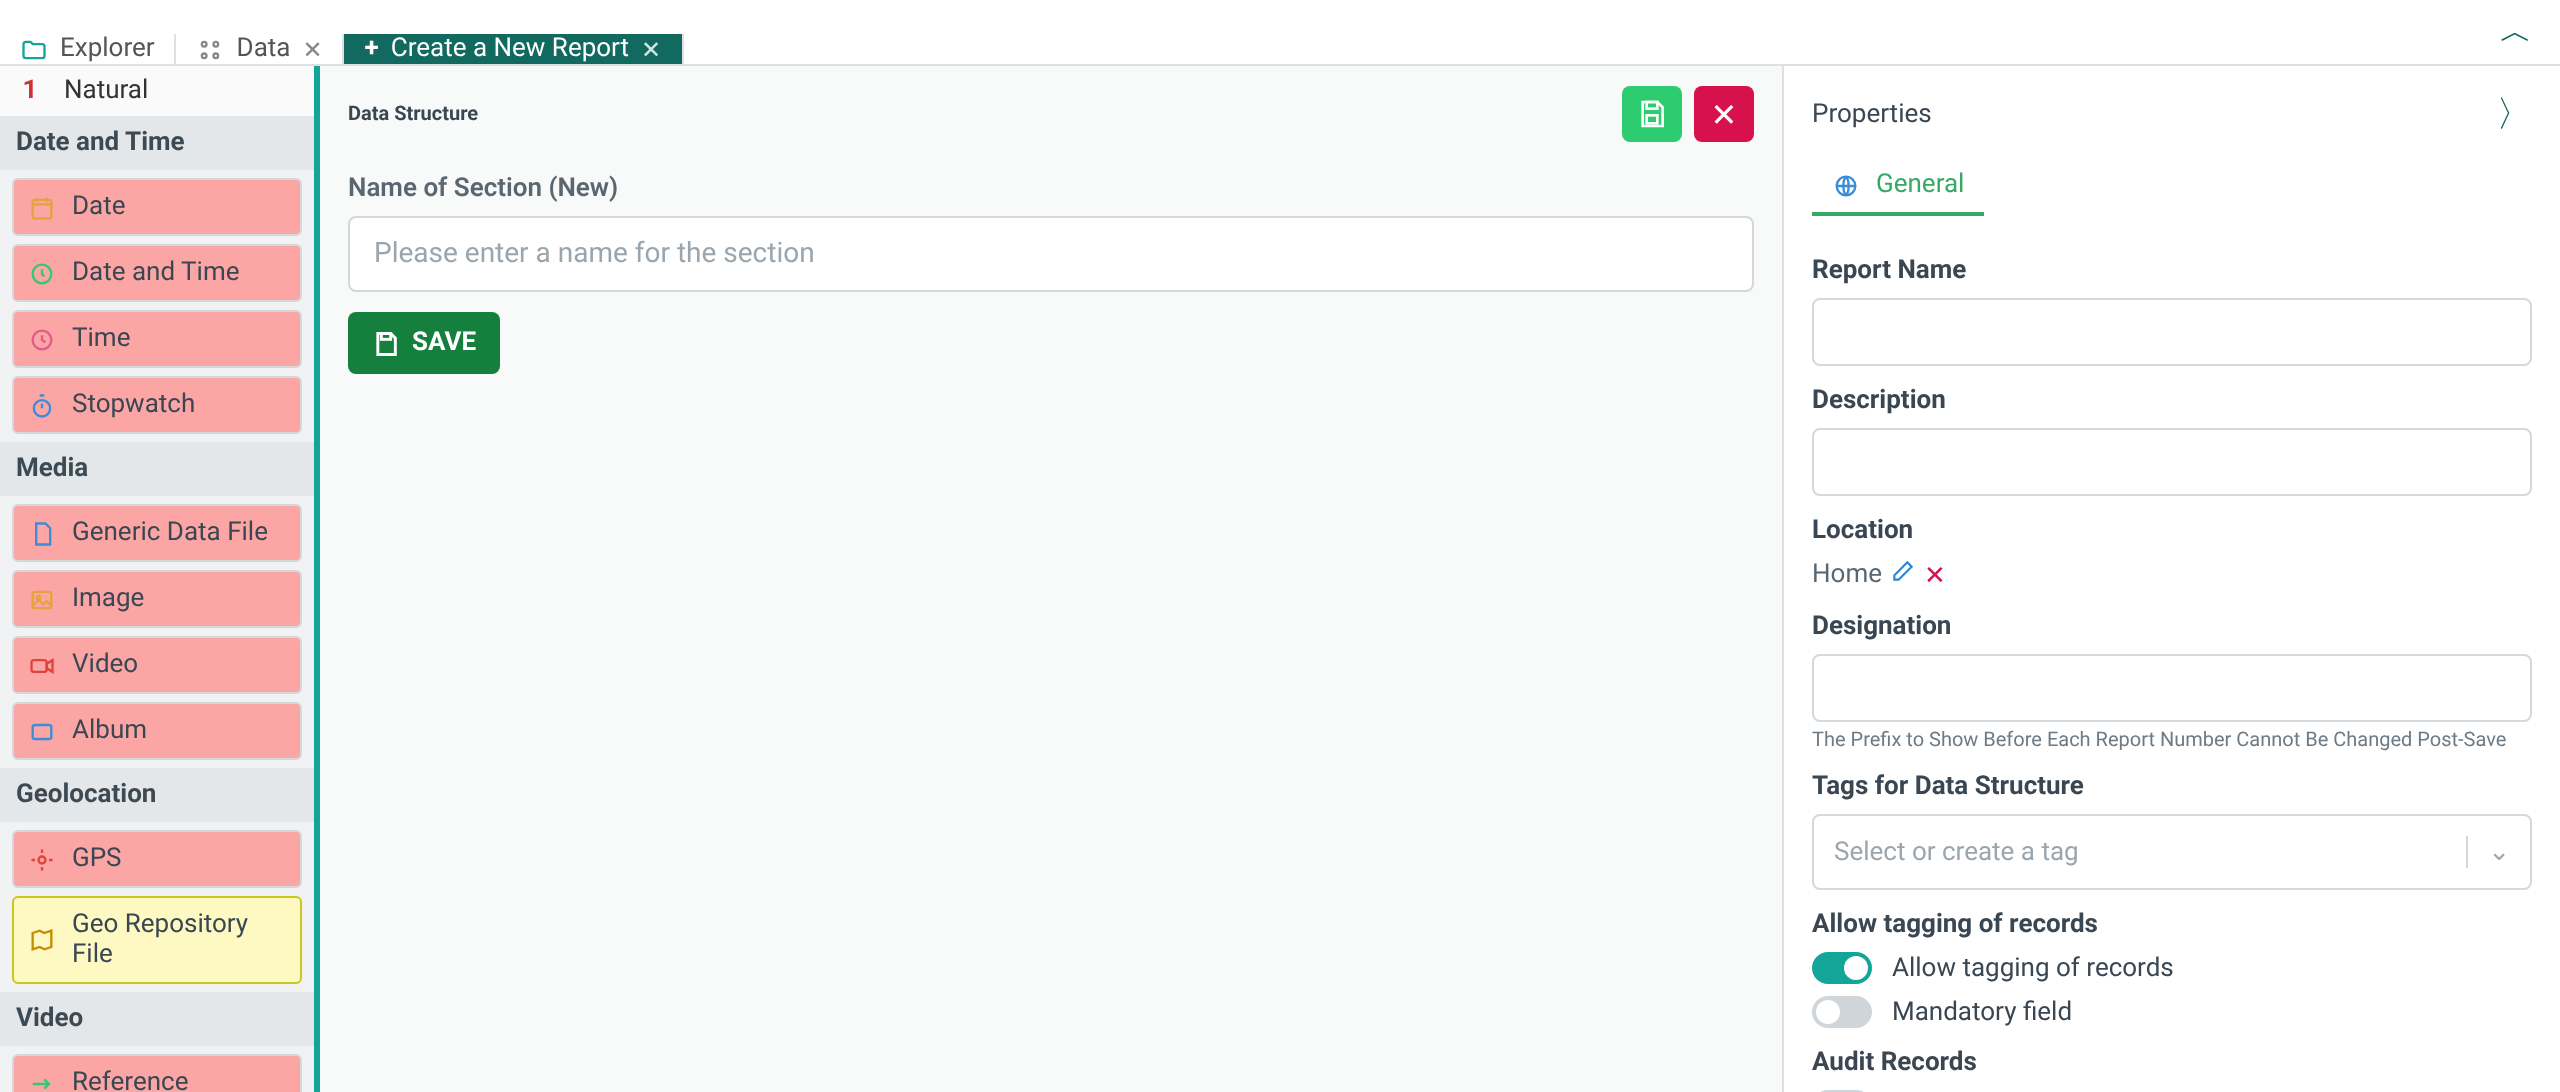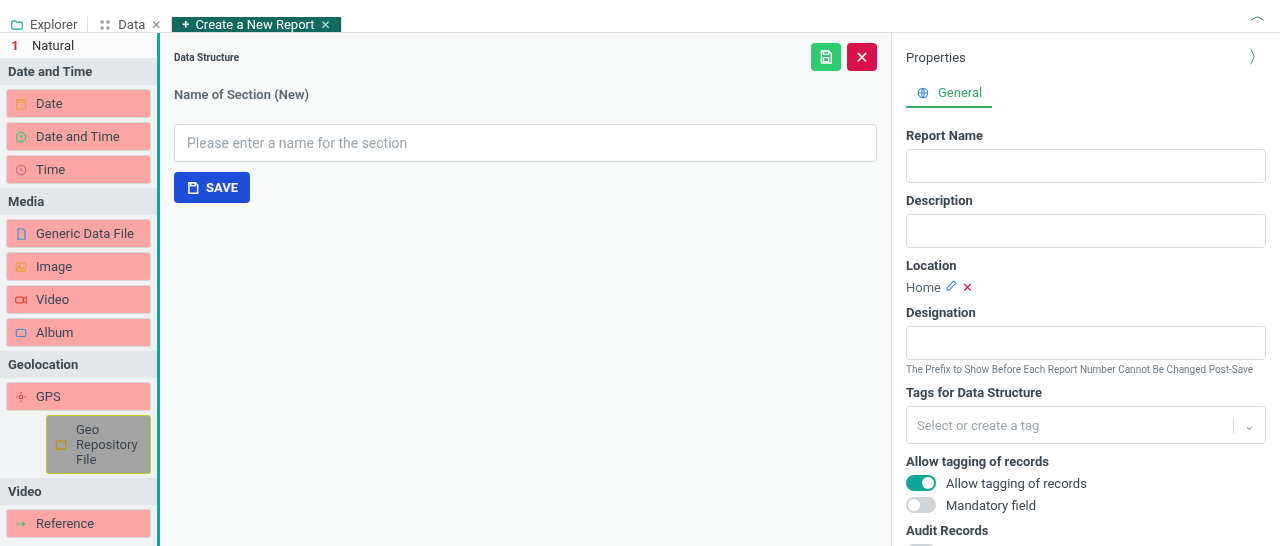--- a/index.html
+++ b/index.html
@@ -13,36 +13,36 @@
   .tab.dark .plus { font-weight: bold; }
   .caret-up { margin-left: auto; margin-right: 14px; align-self: center; color: #11695f; font-size: 16px; cursor: pointer; }
   .main { display: flex; height: calc(546px - 33px); }
   
   .sidebar { width: 160px; border-right: 3px solid #13a598; background: #f0f2f3; overflow-y: auto; padding-bottom: 10px; }
   .nat-row { display: flex; align-items: center; gap: 10px; padding: 5px 8px; background: #fafafa; }
   .nat-row .one { color: #c33; font-weight: bold; width: 14px; text-align: center; }
   .cat-head { background: #e4e7e9; padding: 6px 8px; font-weight: bold; color: #3d4a53; font-size: 13px; }
   .cat-body { padding: 4px 6px; display: flex; flex-direction: column; gap: 4px; }
   .ditem { background: #fca5a5; border: 1px solid #d4d8db; border-radius: 3px; padding: 6px 7px; display: flex; align-items: center; gap: 8px; color: #3a4752; cursor: grab; font-size: 13px; }
-  .ditem.hl { background: #a3a3a3; border-color: #c8c71a; margin-left: 40px; }
+  .ditem.hl { background: #fef9c3; border-color: #c8c71a; }
   .ico { width: 14px; height: 14px; flex: 0 0 14px; display: inline-flex; align-items: center; justify-content: center; }
   .ico svg { width: 14px; height: 14px; }
   
   .center { flex: 1; background: #f8f9f9; border-right: 1px solid #e0e0e0; min-width: 0; }
   .ds-head { display: flex; align-items: center; padding: 10px 14px; }
   .ds-head .title { font-weight: bold; color: #3a4752; font-size: 10px; }
   .ds-buttons { margin-left: auto; display: flex; gap: 6px; }
   .sqbtn { width: 30px; height: 28px; border-radius: 4px; display: flex; align-items: center; justify-content: center; cursor: pointer; }
   .sqbtn.save { background: #2ecc71; color: #fff; }
   .sqbtn.close { background: #d6114b; color: #fff; font-size: 16px; }
   .section-form { padding: 6px 14px 14px 14px; }
-  .flabel { color: #5b6770; font-weight: 600; font-size: 13px; margin-bottom: 22px; }
+  .flabel { color: #5b6770; font-weight: 600; font-size: 13px; margin-bottom: 6px; }
   .tinput { width: 100%; padding: 10px 12px; border: 1px solid #d4d8db; border-radius: 4px; font-size: 14px; color: #5b6770; }
   .tinput::placeholder { color: #9aa5ad; }
-  .savebtn { margin-top: 10px; background: #1d4ed8; color: #fff; border: none; border-radius: 4px; padding: 8px 12px; font-weight: bold; display: inline-flex; align-items: center; gap: 6px; cursor: pointer; font-size: 13px; }
+  .savebtn { margin-top: 10px; background: #15803d; color: #fff; border: none; border-radius: 4px; padding: 8px 12px; font-weight: bold; display: inline-flex; align-items: center; gap: 6px; cursor: pointer; font-size: 13px; }
   
   .props { width: 388px; overflow-y: auto; padding: 0 14px 14px 14px; }
   .props-head { display: flex; align-items: center; padding: 12px 0 10px 0; }
   .props-head .ptitle { font-weight: normal; color: #3a4752; font-size: 13px; }
   .props-head .chev { margin-left: auto; color: #11695f; font-size: 18px; cursor: pointer; }
   .tabchip { display: inline-flex; align-items: center; gap: 8px; padding: 6px 10px; color: #3a6; border-bottom: 2px solid #3a6; font-size: 13px; margin-bottom: 10px; }
   .pfield { margin-top: 10px; }
   .plabel { font-weight: bold; color: #3a4752; font-size: 13px; margin-bottom: 6px; }
   .pinput { width: 100%; height: 34px; border: 1px solid #d4d8db; border-radius: 4px; padding: 6px 8px; }
   .loc-line { display: flex; align-items: center; gap: 4px; color: #5b6770; font-size: 13px; }
@@ -122,20 +122,29 @@
       </div>
       <div class="ditem">
         <span class="ico">
             <svg viewBox="0 0 24 24" fill="none" stroke="#e05c8a" stroke-width="2">
               <circle cx="12" cy="12" r="8"></circle>
               <path d="M12 8v4l3 2"></path>
             </svg>
           </span>
         <span>Time</span>
       </div>
+      <div class="ditem">
+        <span class="ico">
+            <svg viewBox="0 0 24 24" fill="none" stroke="#3a8dd6" stroke-width="2">
+              <circle cx="12" cy="14" r="7"></circle>
+              <path d="M12 10v4M10 3h4"></path>
+            </svg>
+          </span>
+        <span>Stopwatch</span>
+      </div>
     </div>
 
     <div class="cat-head">Media</div>
     <div class="cat-body">
       <div class="ditem">
         <span class="ico">
             <svg viewBox="0 0 24 24" fill="none" stroke="#3a8dd6" stroke-width="2">
               <path d="M7 3h8l4 4v14H7z"></path>
             </svg>
           </span>

